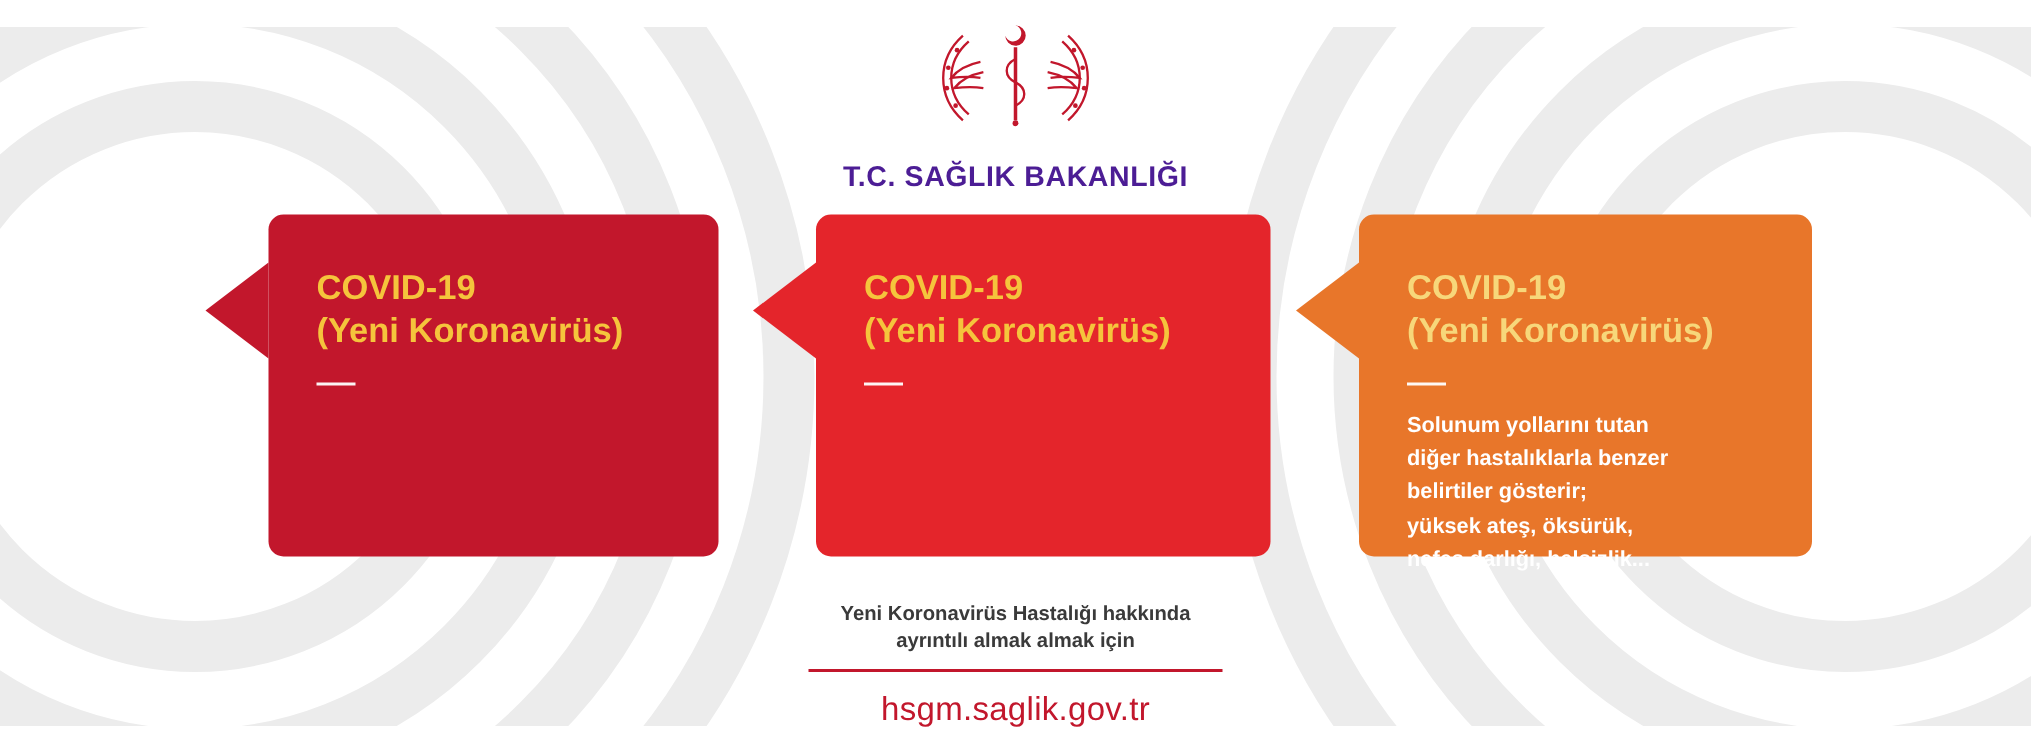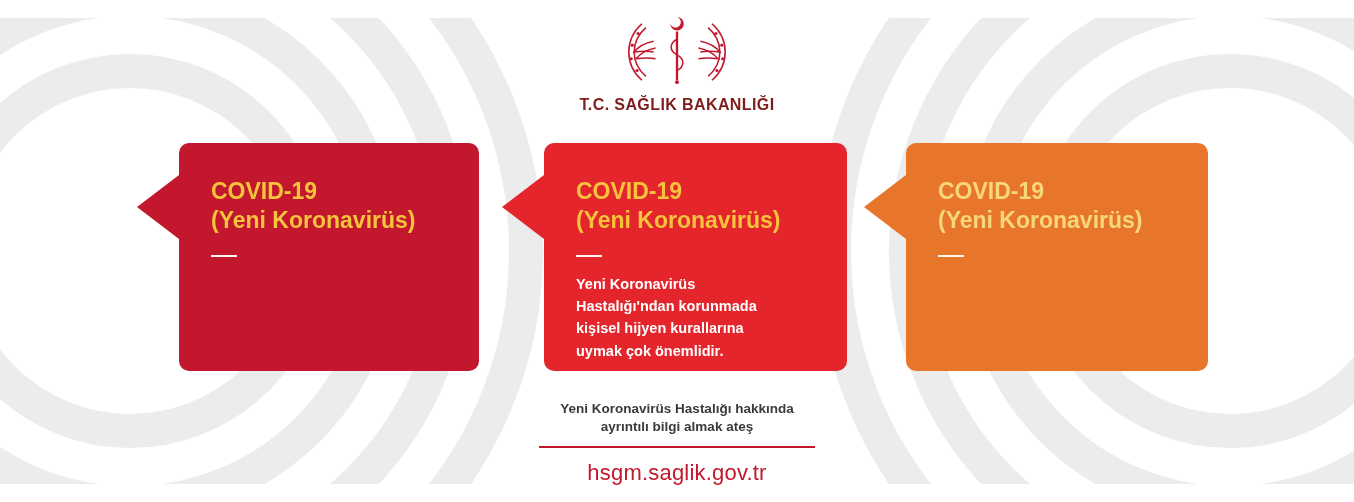--- a/index.html
+++ b/index.html
@@ -37,24 +37,24 @@
     text-align: center;
     z-index: 3;
   }
   .logo-wrap {
     display: block;
     margin: 0 auto;
     width: 120px;
     height: 74px;
   }
   .ministry-title {
-    margin-top: 8px;
-    font-size: 16px;
-    font-weight: bold;
-    color: #7f1d1d;
+    margin-top: 20px;
+    font-size: 19px;
+    font-weight: bold;
+    color: #4c1d95;
     letter-spacing: 0.4px;
   }
 
   
   .cards {
     position: absolute;
     top: 143px;
     left: 16px;
     width: 100%;
     height: 235px;
@@ -215,35 +215,36 @@
       <div class="card-title">COVID-19
 (Yeni Koronavirüs)</div>
       <div class="divider"></div>
     </div>
 
     <div class="card card-2">
       <div class="arrow-tip tip-2"></div>
       <div class="card-title">COVID-19
 (Yeni Koronavirüs)</div>
       <div class="divider"></div>
-      <div class="card-body">Yeni Koronavirüs
-Hastalığı'ndan korunmada
-kişisel hijyen kurallarına
-uymak çok önemlidir.</div>
     </div>
 
     <div class="card card-3">
       <div class="arrow-tip tip-3"></div>
       <div class="card-title t3">COVID-19
 (Yeni Koronavirüs)</div>
       <div class="divider"></div>
+      <div class="card-body">Solunum yollarını tutan
+diğer hastalıklarla benzer
+belirtiler gösterir;
+yüksek ateş, öksürük,
+nefes darlığı, halsizlik...</div>
     </div>
 
   </div>
 
   <div class="footer">
     <div class="footer-note">Yeni Koronavirüs Hastalığı hakkında
-ayrıntılı bilgi almak ateş</div>
+ayrıntılı almak almak için</div>
     <div class="footer-rule"></div>
     <div class="footer-url">hsgm.saglik.gov.tr</div>
   </div>
 
 </div>
 
 </body></html>

